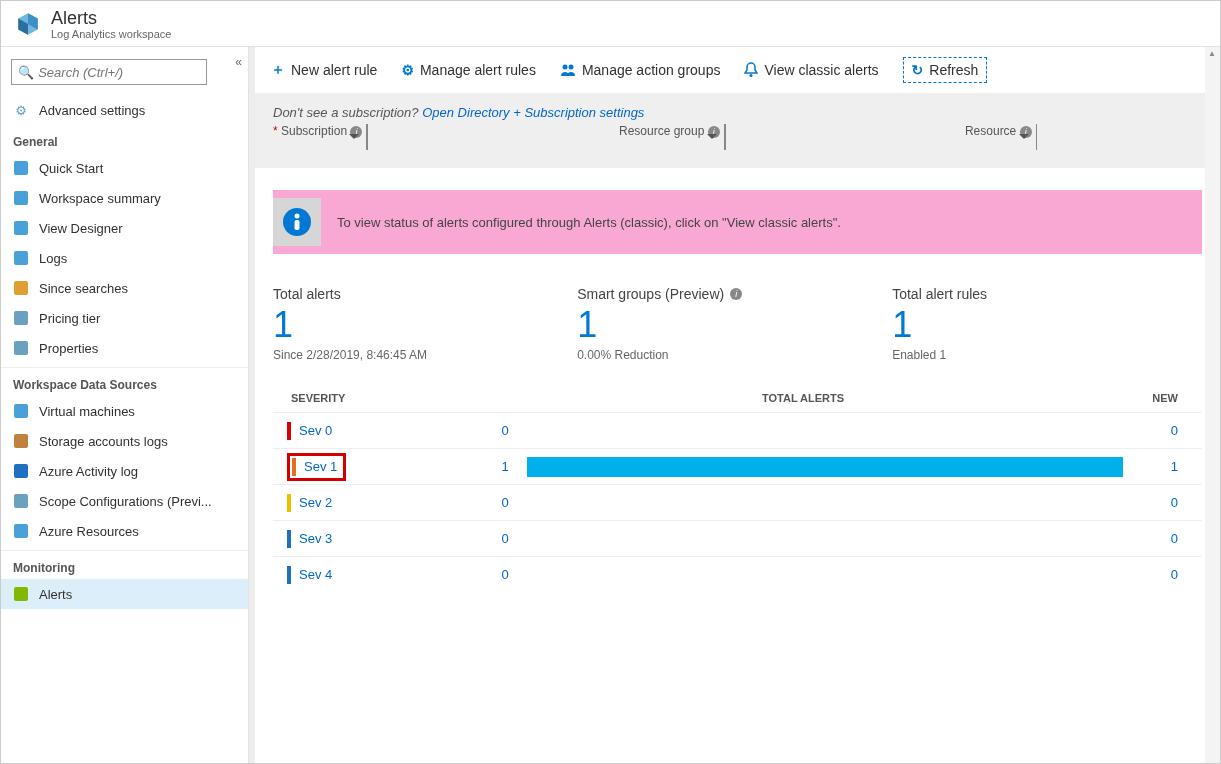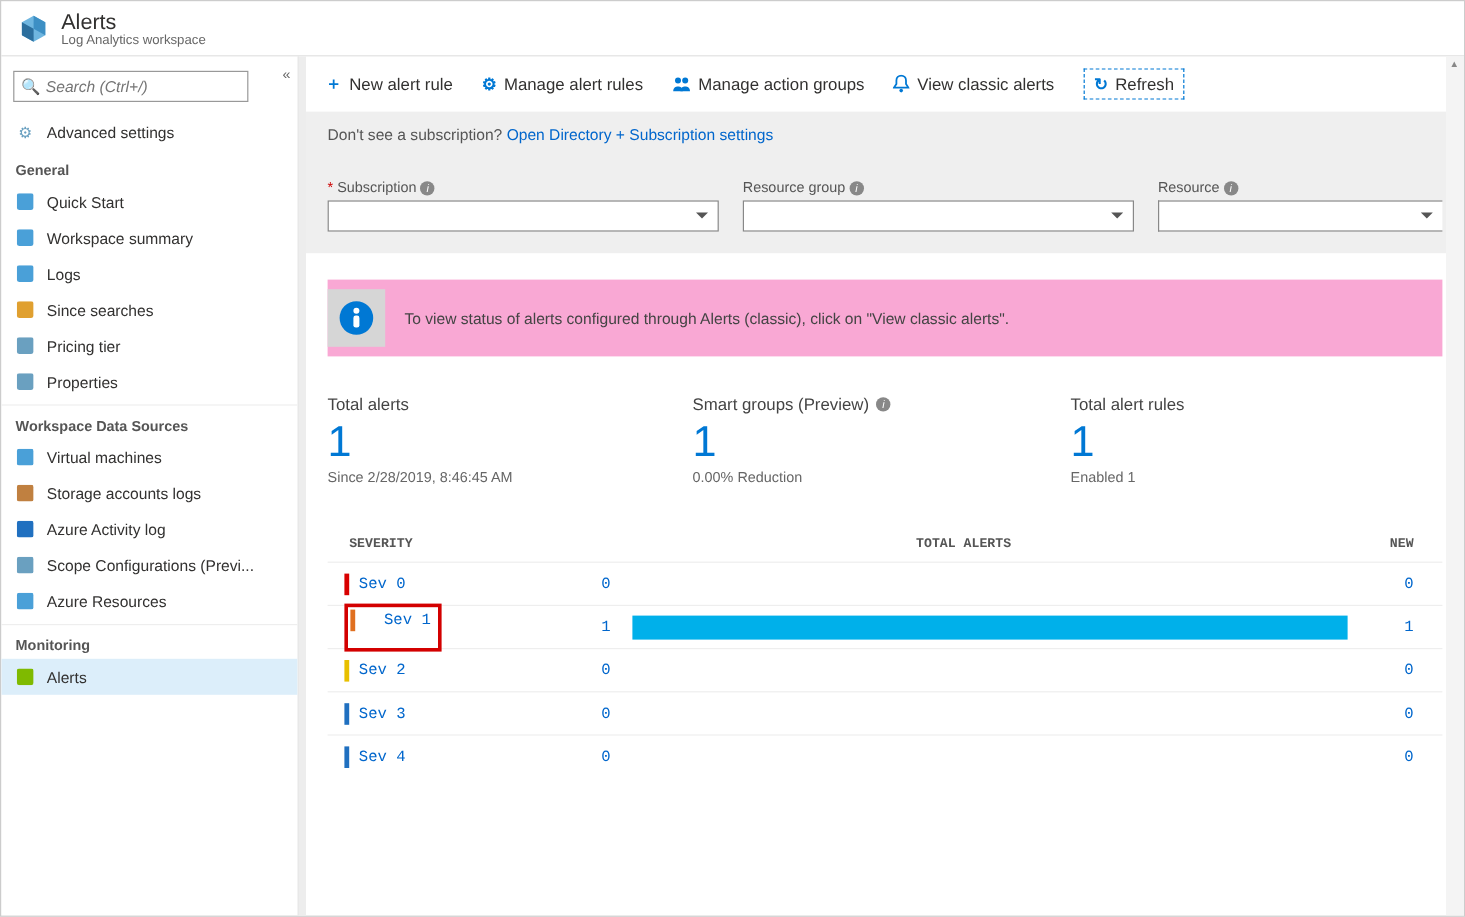--- a/index.html
+++ b/index.html
@@ -19,51 +19,51 @@
 .sb-group { font-size: 12px; color: #555; font-weight: 600; padding: 10px 12px 4px; border-top: 1px solid #eee; margin-top: 4px; }
 .sb-group.first { border-top: none; margin-top: 0; }
 .main { flex: 1; display: flex; flex-direction: column; overflow: hidden; border-left: 6px solid #ededed; position: relative; }
 .scroll-ind { position:absolute; right:0; top:0; width:15px; height:100%; background:#f4f4f4; }
 .scroll-ind::before{content:"▲"; position:absolute; top:2px; left:3px; font-size:8px; color:#888;}
 .toolbar { display: flex; align-items: center; padding: 10px 16px; gap: 24px; font-size: 14px; }
 .toolbar .tb-item { display: flex; align-items: center; gap: 6px; cursor: pointer; color: #323130; }
 .toolbar .tb-item .ti { color: #0078d4; font-weight: bold; }
 .toolbar .tb-refresh { border: 1px dashed #0078d4; padding: 4px 8px; }
 .filterbar { background: #efefef; padding: 12px 18px 18px; }
-.filterbar .hint { font-size: 13px; color: #555; margin-bottom: 29px; }
+.filterbar .hint { font-size: 13px; color: #555; margin-bottom: 4px; font-style: italic; }
 .filterbar .hint a { color: #0066cc; text-decoration: none; }
 .filters { display: flex; gap: 20px; }
-.fcol { display: flex; flex-direction: column; gap: 4px; }
+.fcol { display: flex; flex-direction: row; gap: 4px; }
 .fcol label { font-size: 12px; color: #555; }
 .req { color: #c00; }
 .sel { height: 26px; border: 1px solid #888; background: #fff; position: relative; }
 .sel::after { content: ""; position: absolute; right: 8px; top: 9px; border: 5px solid transparent; border-top-color: #555; }
 .info-banner { margin: 22px 18px; background: #f9a8d4; display: flex; align-items: center; padding: 8px 0 8px 0; }
 .info-banner .ibox { width: 48px; height: 48px; display: flex; align-items: center; justify-content: center; background: #d6d6d6; }
 .info-banner .itxt { padding-left: 16px; font-size: 13px; color: #444; }
 .stats { display: flex; gap: 150px; padding: 10px 18px; }
 .stat .lbl { font-size: 14px; color: #444; display: flex; align-items: center; gap: 6px; }
 .stat .big { font-size: 36px; color: #0078d4; font-weight: 300; margin: 2px 0; }
 .stat .sm { font-size: 12px; color: #666; }
 .info-ico { width: 12px; height: 12px; border-radius: 50%; background: #888; color: #fff; font-size: 9px; display: inline-flex; align-items: center; justify-content: center; font-style: italic; }
-.sev-table { margin: 25px 18px; font-family: Liberation Mono, monospace; }
+.sev-table { margin: 12px 18px; }
 .sev-head { display: flex; font-size: 11px; font-weight: 600; color: #555; padding: 8px 0; }
 .sev-head .c1 { width: 210px; padding-left: 18px; }
 .sev-head .c2 { width: 640px; text-align: center; }
 .sev-head .c3 { flex: 1; text-align: right; padding-right: 24px; }
 .sev-row { display: flex; align-items: center; border-top: 1px solid #eee; height: 36px; font-size: 13px; }
 .sev-row .c1 { width: 210px; padding-left: 14px; display: flex; align-items: center; gap: 8px; }
 .sev-row .tick { width: 4px; height: 18px; }
 .sev-row .sevlink { color: #0066cc; }
 .sev-row .c2 { width: 640px; display: flex; align-items: center; }
 .sev-row .c2 .num { width: 44px; text-align: center; color: #0066cc; }
 .sev-row .c2 .bar { flex: 1; height: 20px; }
 .sev-row .c2 .bar.full { background: #00b0ea; }
 .sev-row .c3 { flex: 1; text-align: right; padding-right: 24px; color: #0066cc; }
-.hl { border: 3px solid #d30000; padding: 2px 6px 14px 2px; display: inline-flex; align-items: center; gap: 24px; }
+.hl { border: 3px solid #d30000; padding: 2px 6px 2px 2px; display: inline-flex; align-items: center; gap: 8px; }
 svg { display: block; }
 </style>
 </head>
 <body>
 
 <div class="header">
   <span class="cube">
     <svg viewBox="0 0 24 24" width="26" height="26">
         <path fill="#6fb6e0" d="M12 2l9 5v10l-9 5-9-5V7l9-5z"></path>
         <path fill="#3d8fc4" d="M12 2v10l9 5V7l-9-5z"></path>
@@ -104,20 +104,28 @@
             </svg>
           </span>
           <span>Workspace summary</span>
         </div>
         <div class="sb-item">
           <span class="ico">
             <svg width="14" height="14">
               <rect width="14" height="14" rx="2" fill="#4aa0d8"></rect>
             </svg>
           </span>
+          <span>View Designer</span>
+        </div>
+        <div class="sb-item">
+          <span class="ico">
+            <svg width="14" height="14">
+              <rect width="14" height="14" rx="2" fill="#4aa0d8"></rect>
+            </svg>
+          </span>
           <span>Logs</span>
         </div>
         <div class="sb-item">
           <span class="ico">
             <svg width="14" height="14">
               <rect width="14" height="14" rx="2" fill="#e0a030"></rect>
             </svg>
           </span>
           <span>Since searches</span>
         </div>

